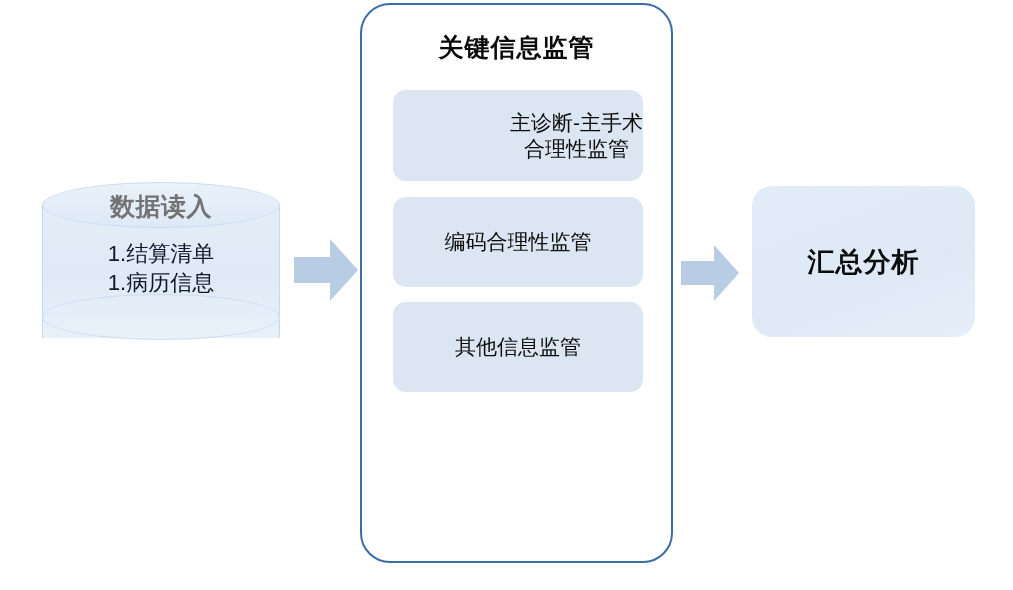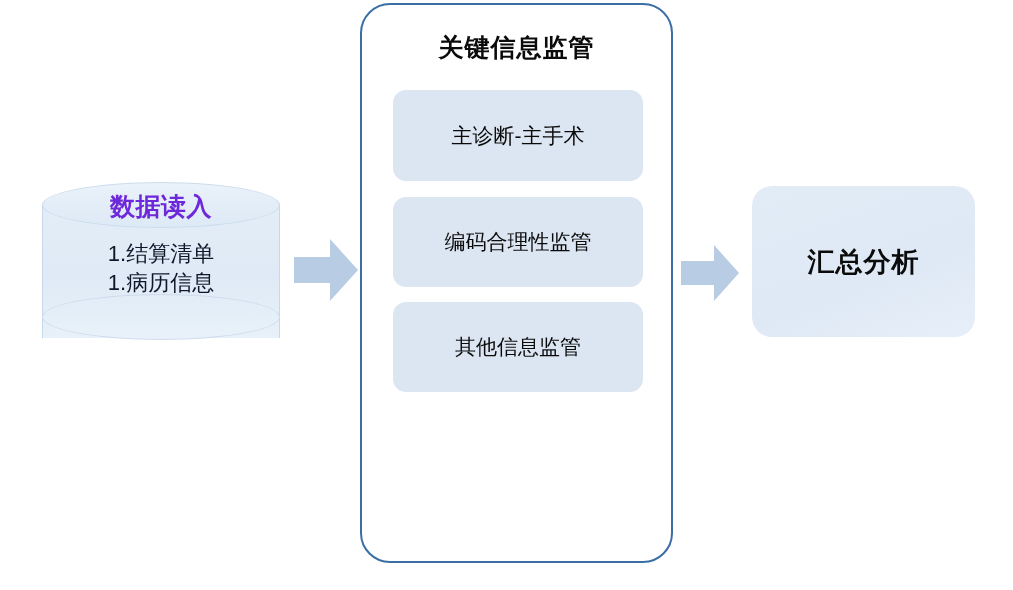--- a/index.html
+++ b/index.html
@@ -70,21 +70,21 @@
     flex-direction: column;
     align-items: center;
     z-index: 4;
   }
   .cyl-title {
     margin-top: 9px;
     font-size: 25px;
     font-weight: bold;
     letter-spacing: 0.5px;
     line-height: 1.2;
-    color: #6d28d9;
+    color: #737373;
   }
   .cyl-lines {
     margin-top: 19px;
     font-size: 22px;
     line-height: 1.30;
     text-align: left;
     color: #0f172a;
   }
   .cyl-lines div { white-space: nowrap; }
 
@@ -129,21 +129,21 @@
     background: #dce6f2;
     display: flex;
     align-items: center;
     justify-content: center;
     text-align: center;
     font-size: 21px;
     line-height: 1.22;
     color: #0b0b0b;
     box-sizing: border-box;
   }
-  .panel-item.tall { height: 91px; margin-bottom: 16px; }
+  .panel-item.tall { height: 91px; margin-bottom: 16px; justify-content: flex-end; }
   .panel-item.std  { height: 90px; margin-bottom: 15px; }
   .panel-item.last { height: 94px; margin-bottom: 0; }
 
   
   .summary {
     position: absolute;
     left: 752px;
     top: 186px;
     width: 223px;
     height: 151px;
@@ -181,20 +181,21 @@
       <polygon points="0,18 36,18 36,0 64,31 36,62 36,44 0,44" fill="#b8cce4"></polygon>
     </svg>
   </div>
 
   <div class="panel">
     <div class="panel-title">关键信息监管</div>
     <div class="panel-items">
       <div class="panel-item tall">
         <div>
           <div>主诊断-主手术</div>
+          <div>合理性监管</div>
         </div>
       </div>
       <div class="panel-item std">
         <span>编码合理性监管</span>
       </div>
       <div class="panel-item std">
         <span>其他信息监管</span>
       </div>
     </div>
   </div>

